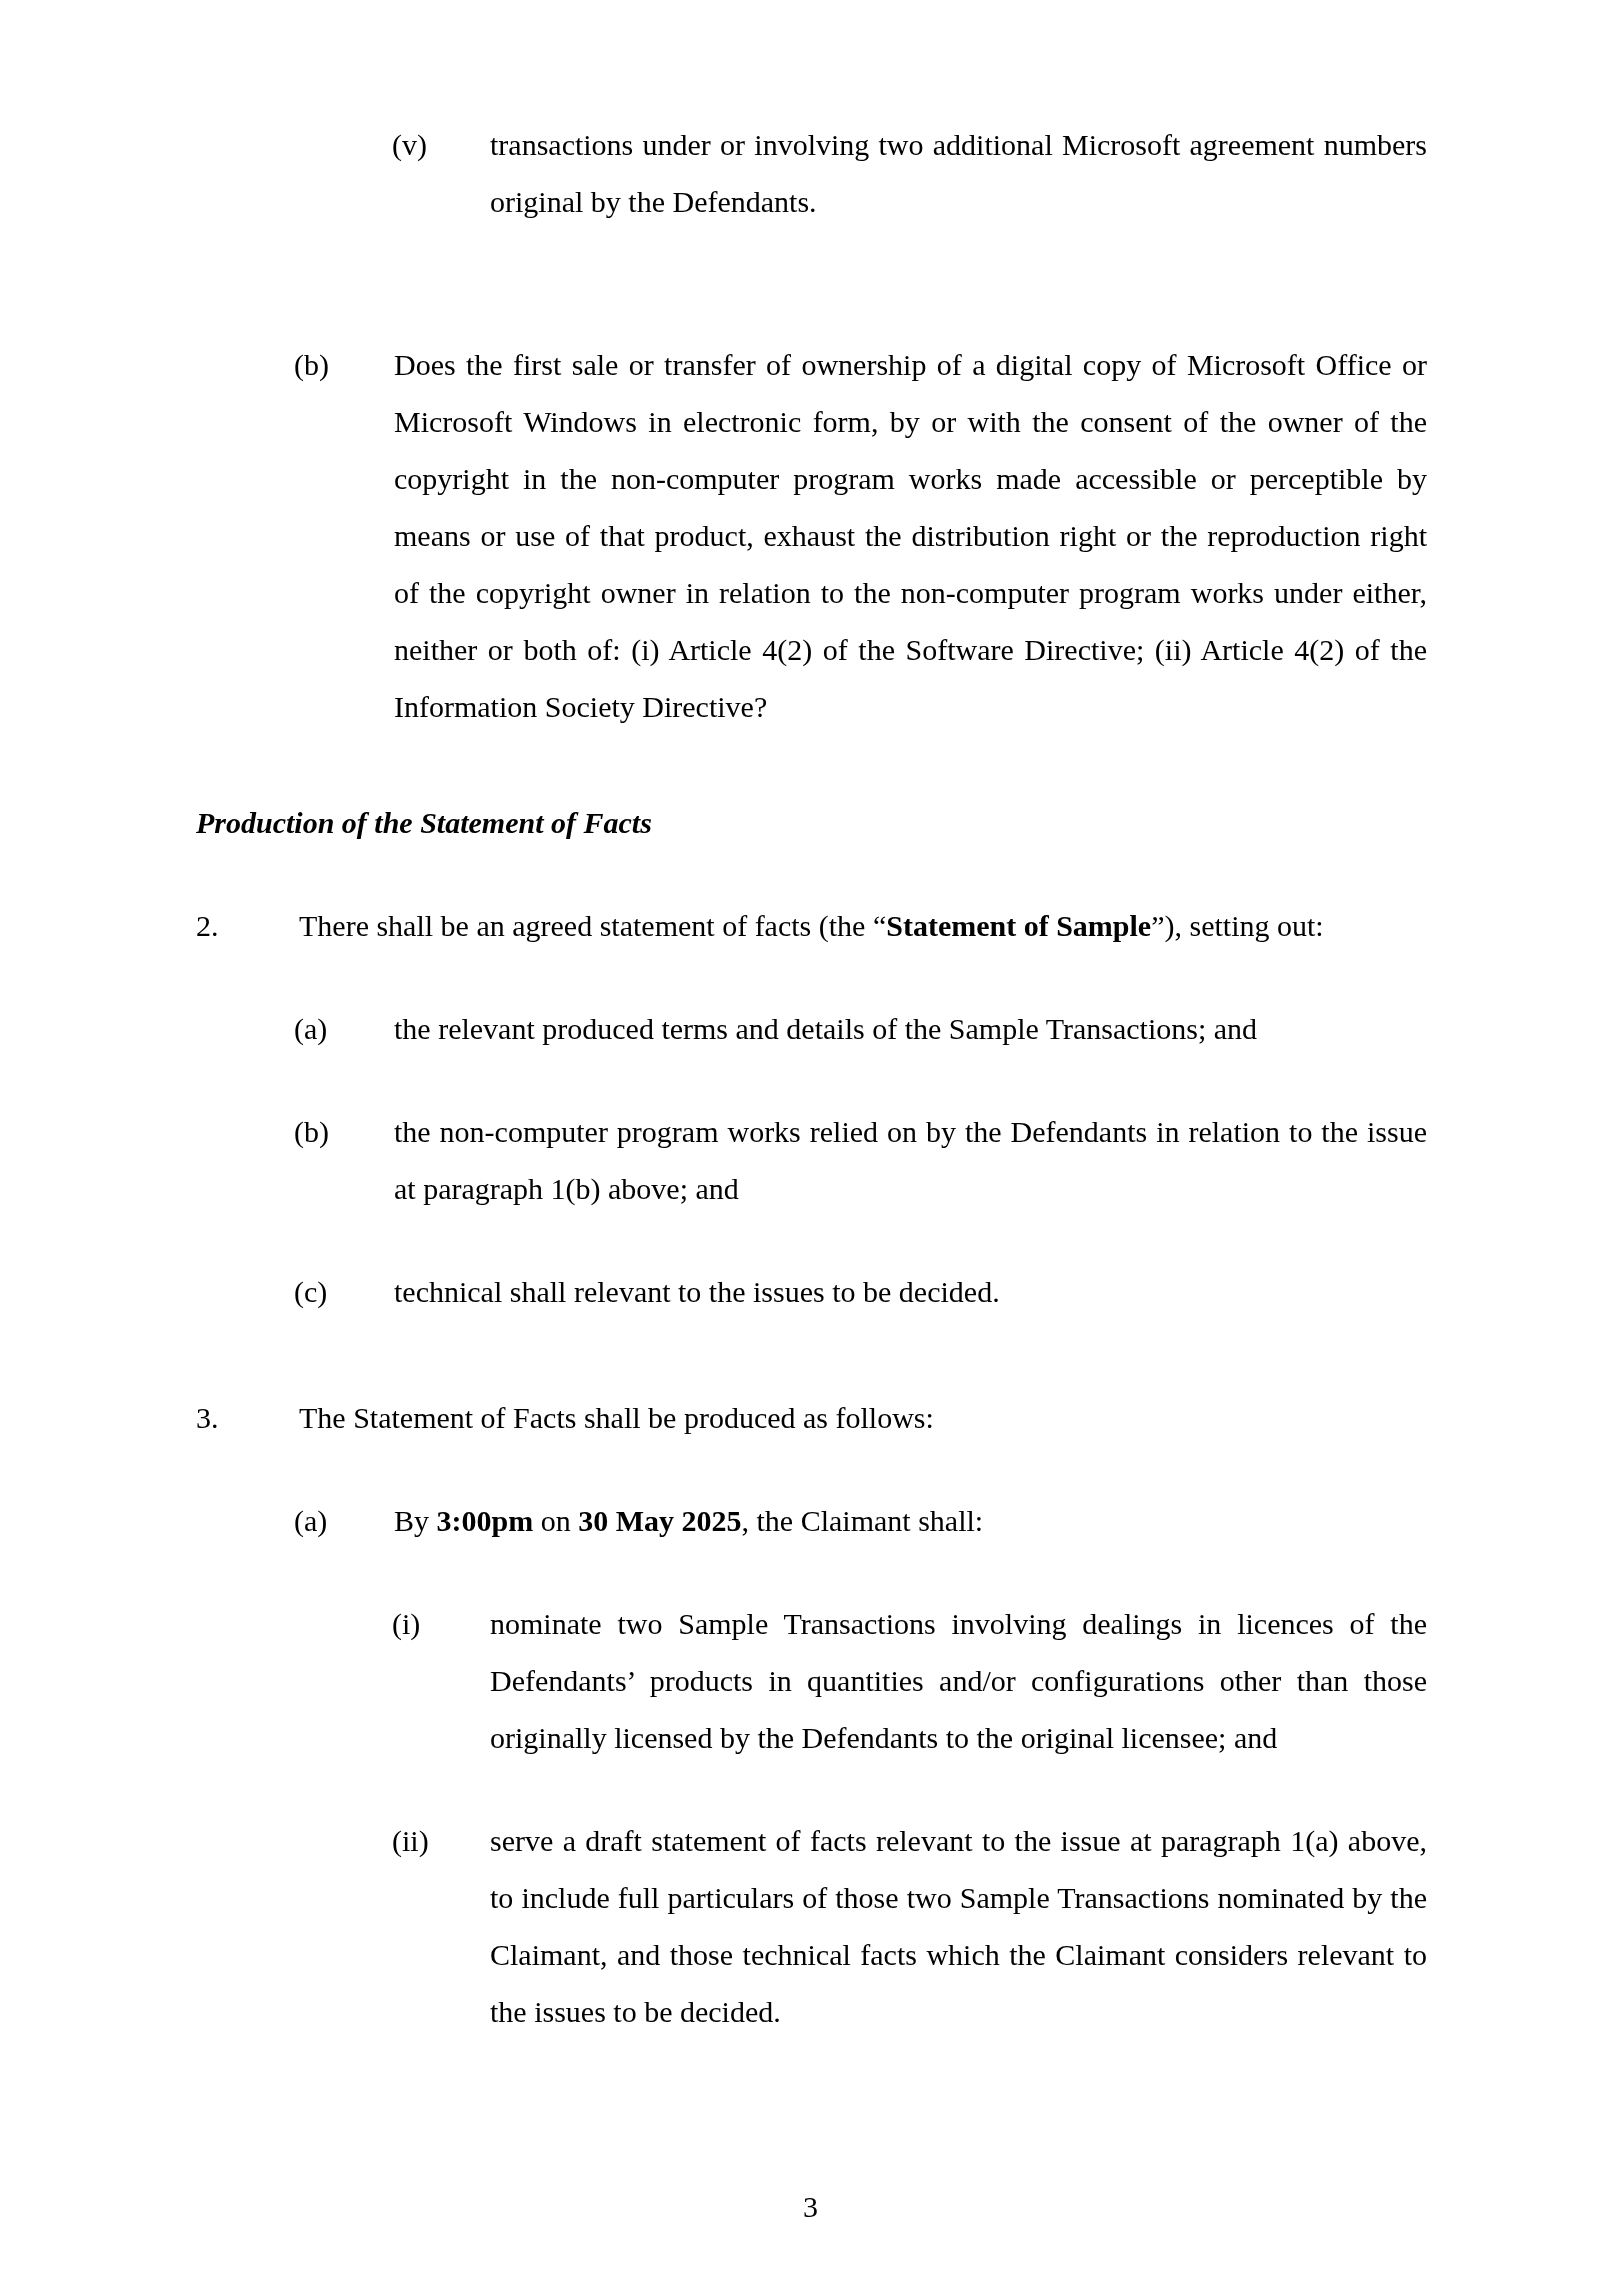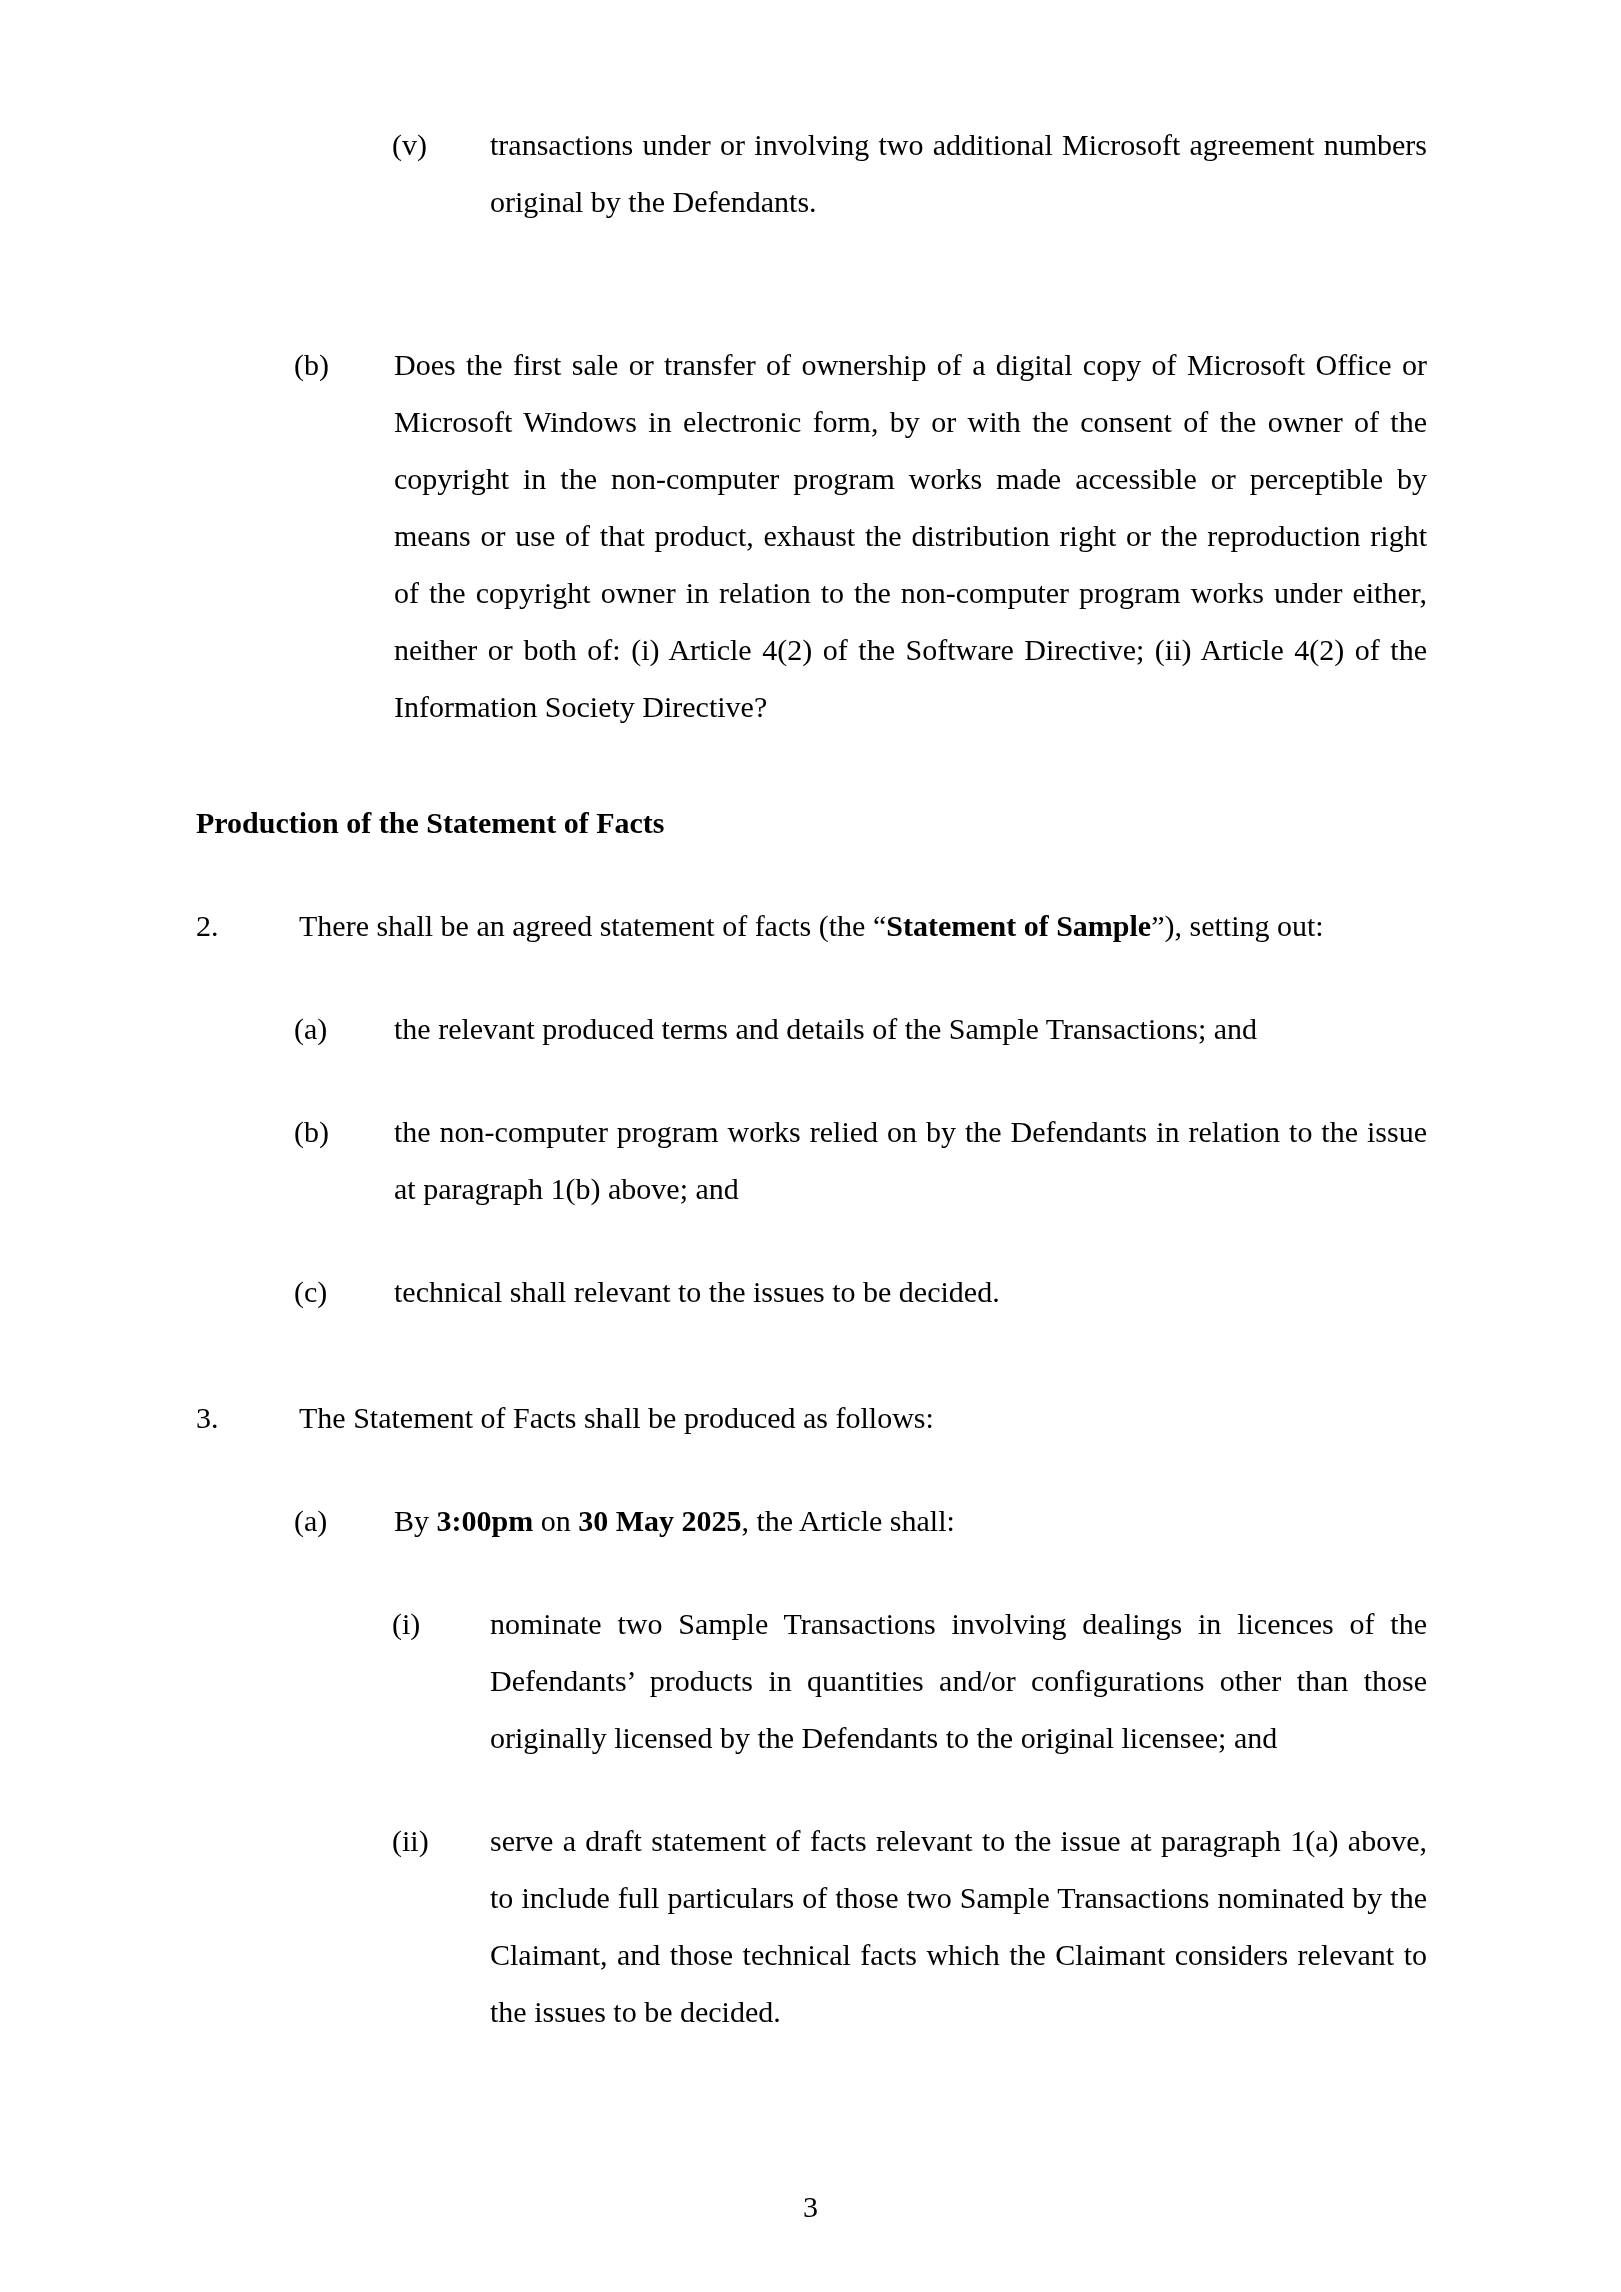--- a/index.html
+++ b/index.html
@@ -38,20 +38,21 @@
     flex: 1 1 auto;
     text-align: justify;
   }
   .lvl1 { margin-left: 98px; }
   .lvl1 .label { width: 100px; }
   .lvl2 { margin-left: 196px; }
   .lvl2 .label { width: 98px; }
   .heading {
     font-weight: bold;
     margin-bottom: 46px;
+    font-style: italic;
   }
   .mb-xl { margin-bottom: 106px; }
   .mb-lg2 { margin-bottom: 69px; }
   .mb-lg { margin-bottom: 59px; }
   .page-number {
     position: absolute;
     top: 2178px;
     left: 0;
     width: 100%;
     text-align: center;
@@ -97,21 +98,21 @@
       <span class="body"><span>technical shall relevant to the issues to be decided.</span></span>
     </div>
 
     <div class="block">
       <span class="label">3.</span>
       <span class="body"><span>The Statement of Facts shall be produced as follows:</span></span>
     </div>
 
     <div class="block lvl1">
       <span class="label">(a)</span>
-      <span class="body"><span>By </span><b>3:00pm</b><span> on </span><b>30 May 2025</b><span>, the Article shall:</span></span>
+      <span class="body"><span>By </span><b>3:00pm</b><span> on </span><b>30 May 2025</b><span>, the Claimant shall:</span></span>
     </div>
 
     <div class="block lvl2">
       <span class="label">(i)</span>
       <span class="body"><span>nominate two Sample Transactions involving dealings in licences of the Defendants’ products in quantities and/or configurations other than those originally licensed by the Defendants to the original licensee; and</span></span>
     </div>
 
     <div class="block lvl2">
       <span class="label">(ii)</span>
       <span class="body"><span>serve a draft statement of facts relevant to the issue at paragraph 1(a) above, to include full particulars of those two Sample Transactions nominated by the Claimant, and those technical facts which the Claimant considers relevant to the issues to be decided.</span></span>

